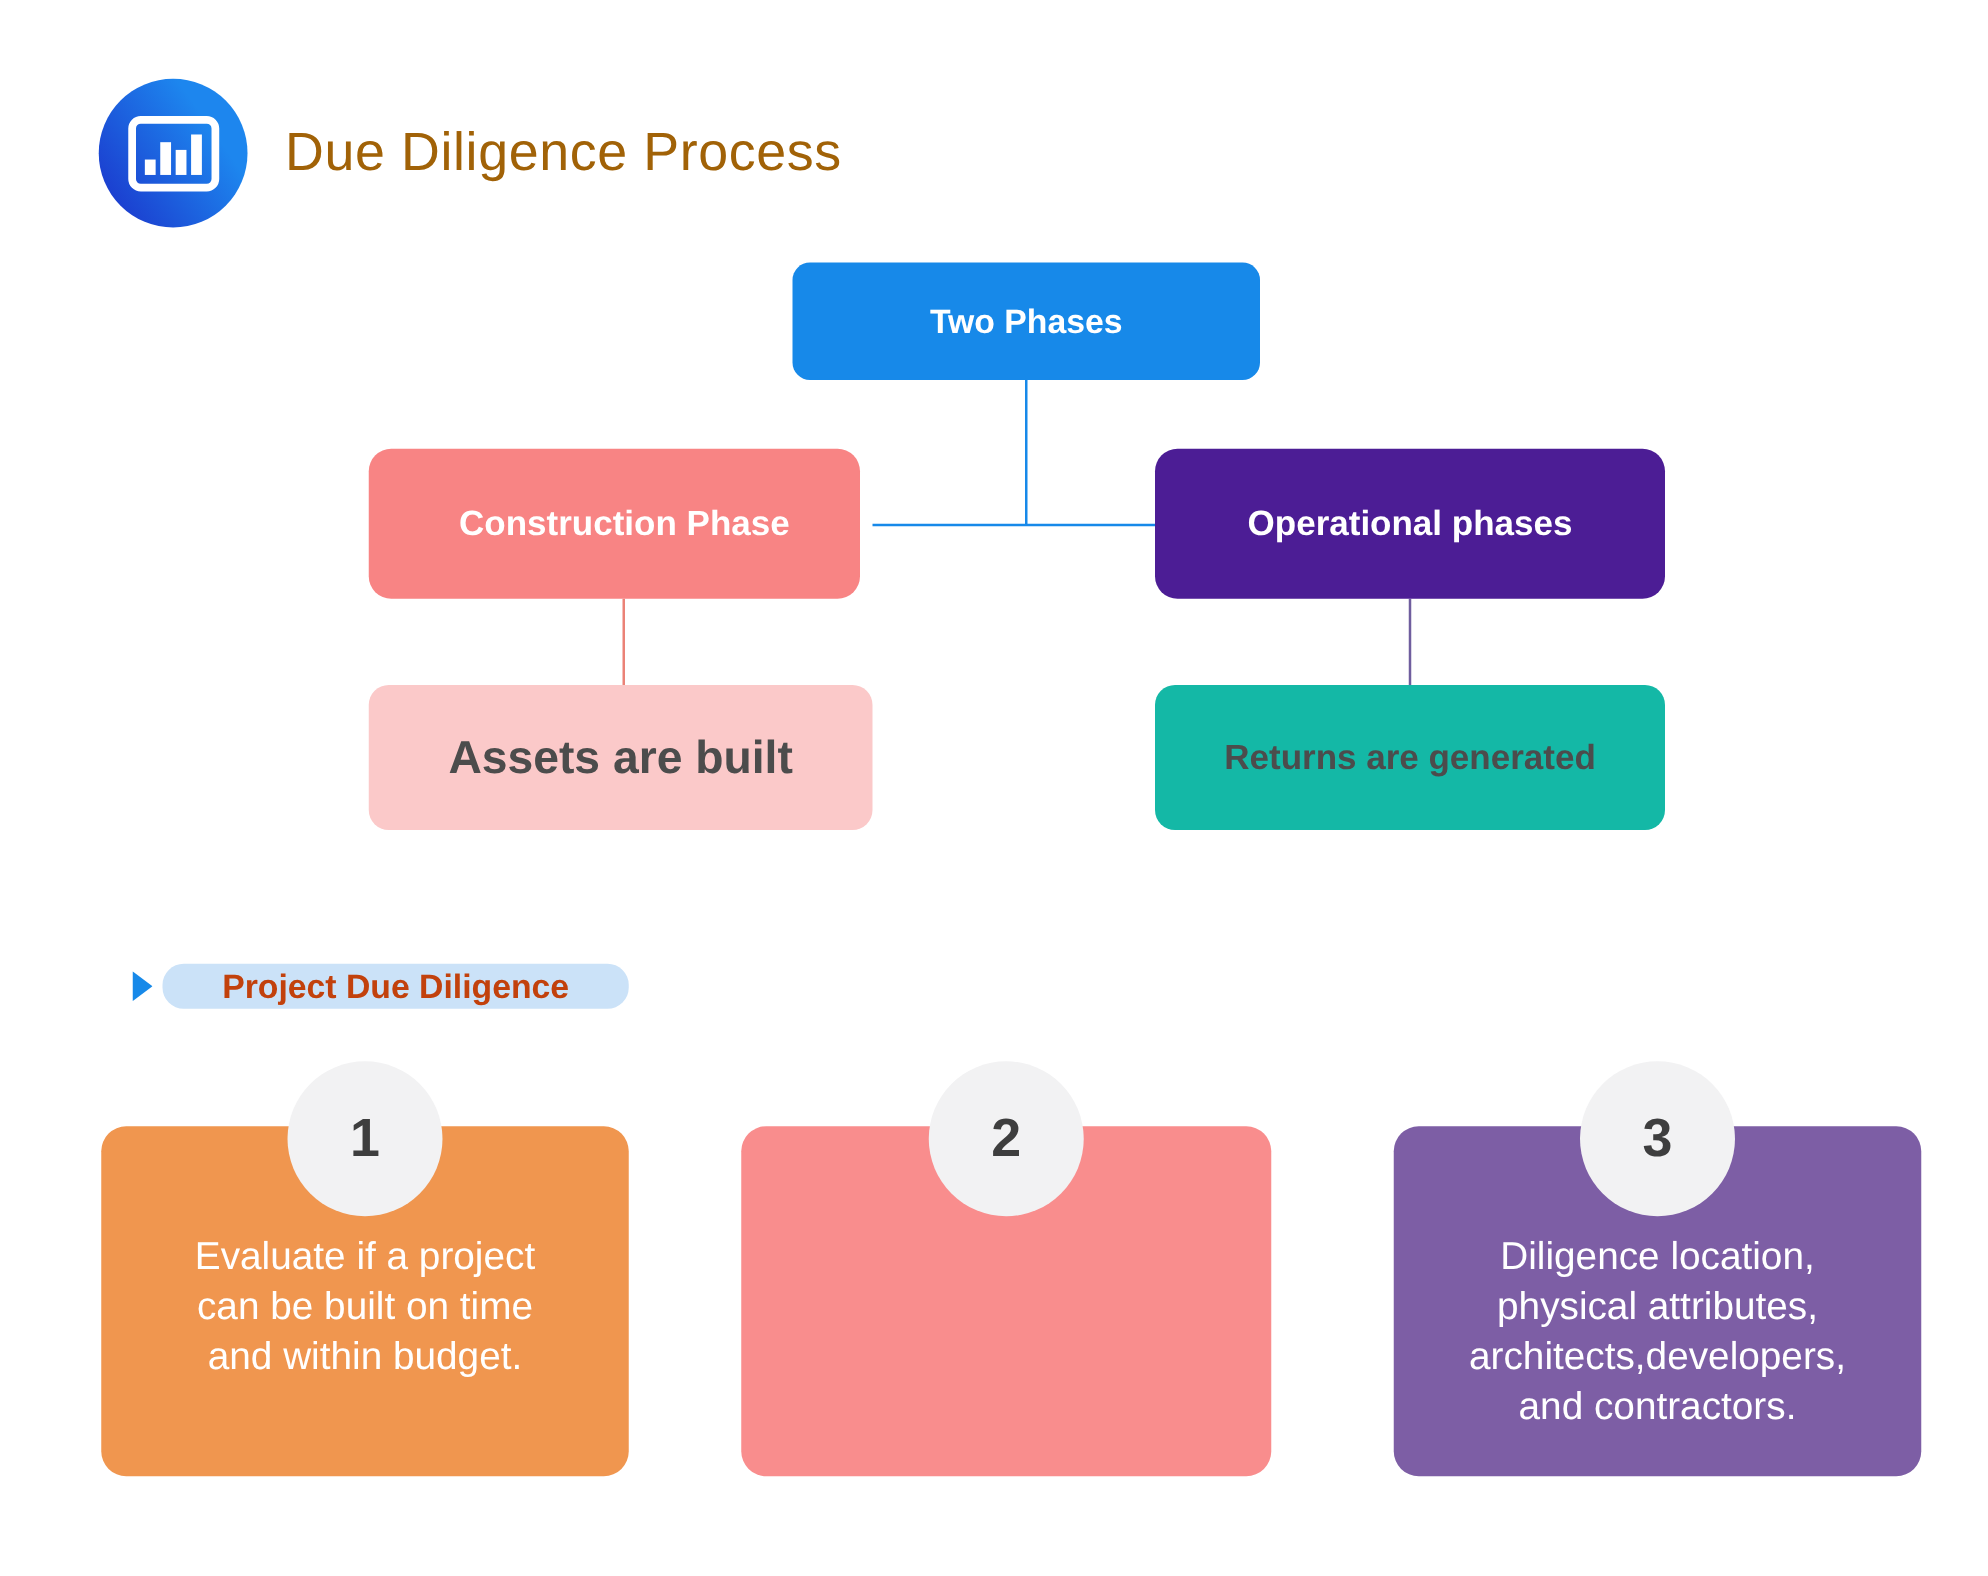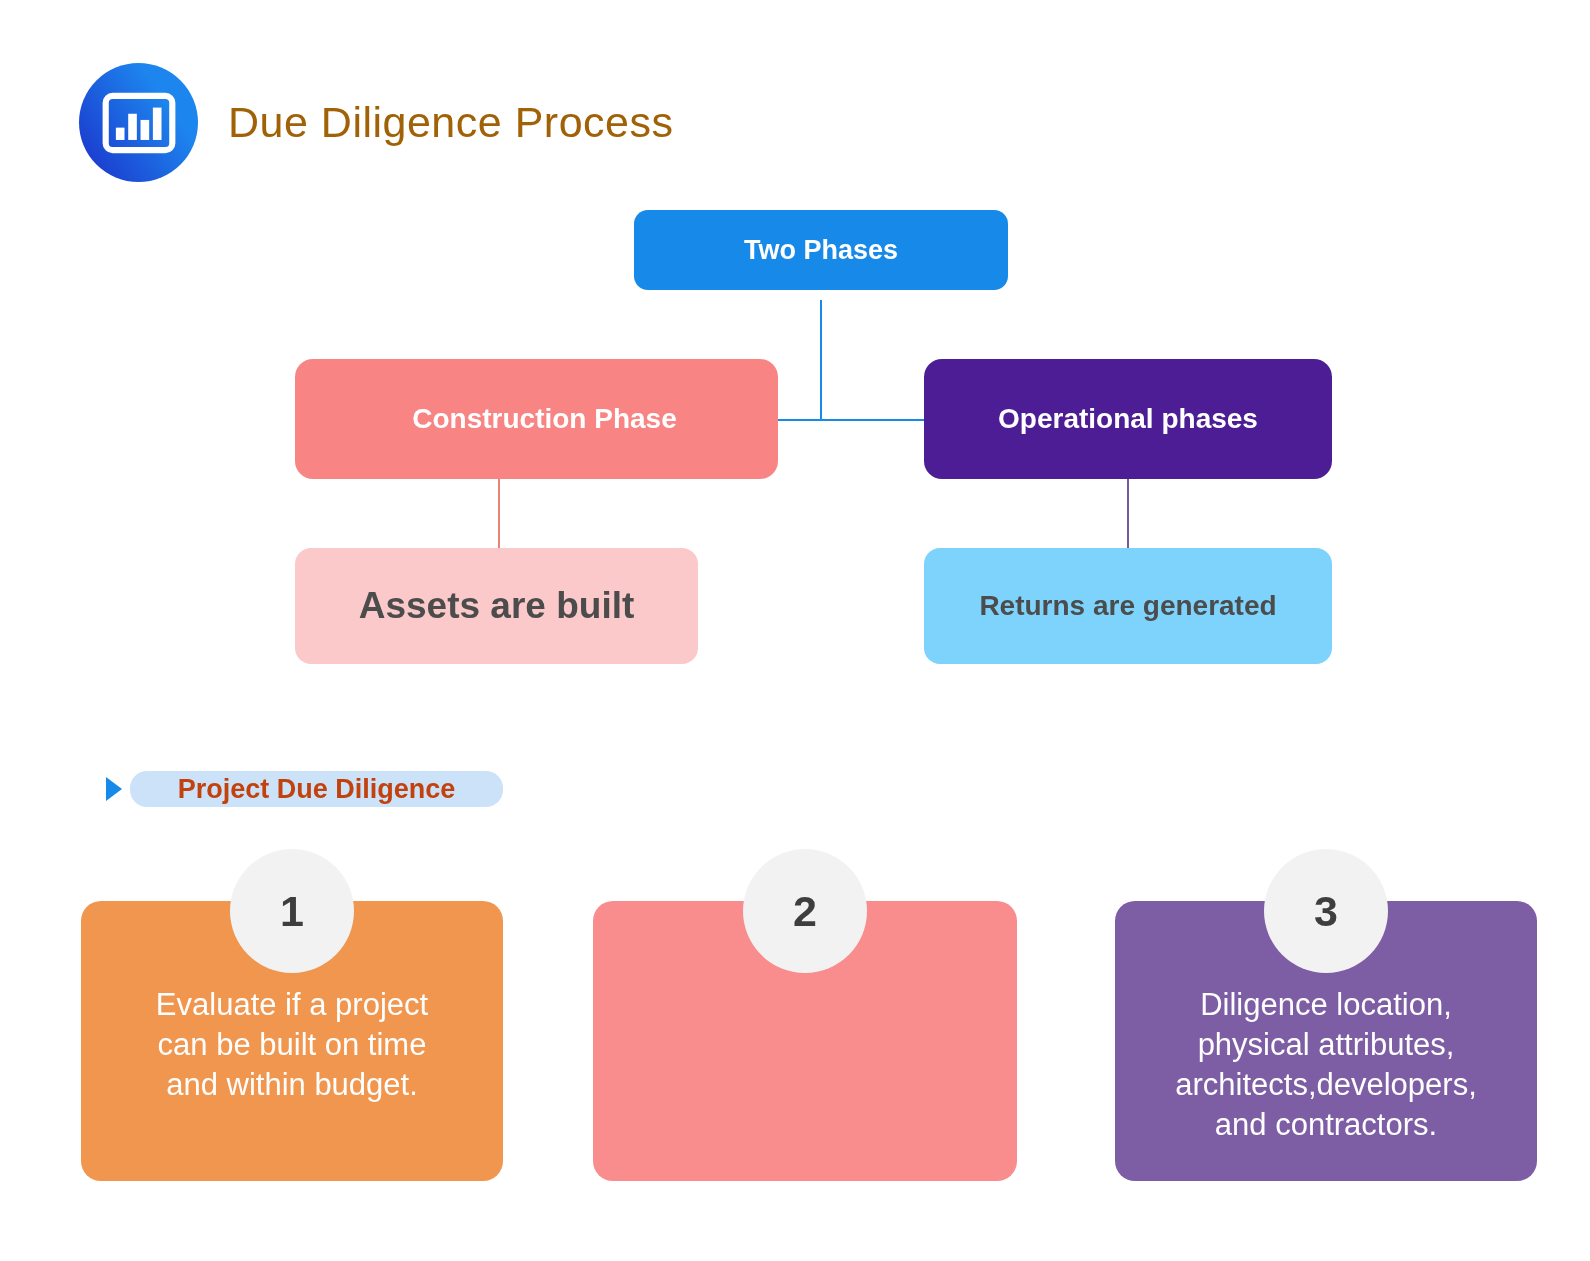--- a/index.html
+++ b/index.html
@@ -23,22 +23,22 @@
     position:absolute; left:228px; top:63px; height:119px;
     display:flex; align-items:center;
     font-size:43px; font-weight:normal; color:#a16207; letter-spacing:0.5px;
   }
 
   
   .node {
     position:absolute; display:flex; align-items:center; justify-content:center;
     color:#ffffff; font-weight:600; text-align:center;
   }
-  .node-root { left:634px; top:210px; width:374px; height:80px; border-radius:14px; font-size:27px; }
-  .node-construction { left:295px; top:359px; width:483px; height:120px; border-radius:18px; font-size:28px;padding-left:16px; }
+  .node-root { left:634px; top:210px; width:374px; height:94px; border-radius:14px; font-size:27px; }
+  .node-construction { left:295px; top:359px; width:393px; height:120px; border-radius:18px; font-size:28px;padding-left:16px; }
   .node-operational  { left:924px; top:359px; width:408px; height:120px; border-radius:18px; font-size:28px; }
   .node-assets  { left:295px; top:548px; width:403px; height:116px; border-radius:16px; font-size:37px; color:#4C4C4C; }
   .node-returns { left:924px; top:548px; width:408px; height:116px; border-radius:16px; font-size:28px; color:#4C4C4C; }
 
   
   .conn { position:absolute; }
   .conn-root-v { left:820px; top:300px; width:2px;  height:120px; }
   .conn-h      { left:698px; top:419px; width:226px; height:2px;  }
   .conn-left-v { left:498px; top:479px; width:2px;  height:69px;  }
   .conn-right-v{ left:1127px;top:479px; width:2px;  height:69px;  }
@@ -87,21 +87,21 @@
 
   <div class="conn conn-root-v" style="background-color: rgb(23, 137, 233);"></div>
   <div class="conn conn-h" style="background-color: rgb(23, 137, 233);"></div>
   <div class="conn conn-left-v" style="background-color: rgb(235, 130, 119);"></div>
   <div class="conn conn-right-v" style="background-color: rgb(111, 94, 158);"></div>
 
   <div class="node node-root" style="background-color: rgb(23, 137, 233);">Two Phases</div>
   <div class="node node-construction" style="background-color: rgb(248, 132, 132);">Construction Phase</div>
   <div class="node node-operational" style="background-color: #4c1d95;">Operational phases</div>
   <div class="node node-assets" style="background-color: rgb(251, 201, 201);">Assets are built</div>
-  <div class="node node-returns" style="background-color: #7dd3fc;">Returns are generated</div>
+  <div class="node node-returns" style="background-color: #14b8a6;">Returns are generated</div>
 
   <svg class="section-bullet" viewBox="0 0 16 24">
     <polygon points="0,0 16,12 0,24" fill="#1789E9"></polygon>
   </svg>
   <div class="section-pill" style="background-color: rgb(203, 226, 248);">Project Due Diligence</div>
 
   <div class="card card-1" style="background-color: rgb(240, 150, 79);">
     <div class="badge" style="background-color: rgb(242, 242, 243);">1</div>
     <div class="card-text">
       <div>Evaluate if a project</div>

